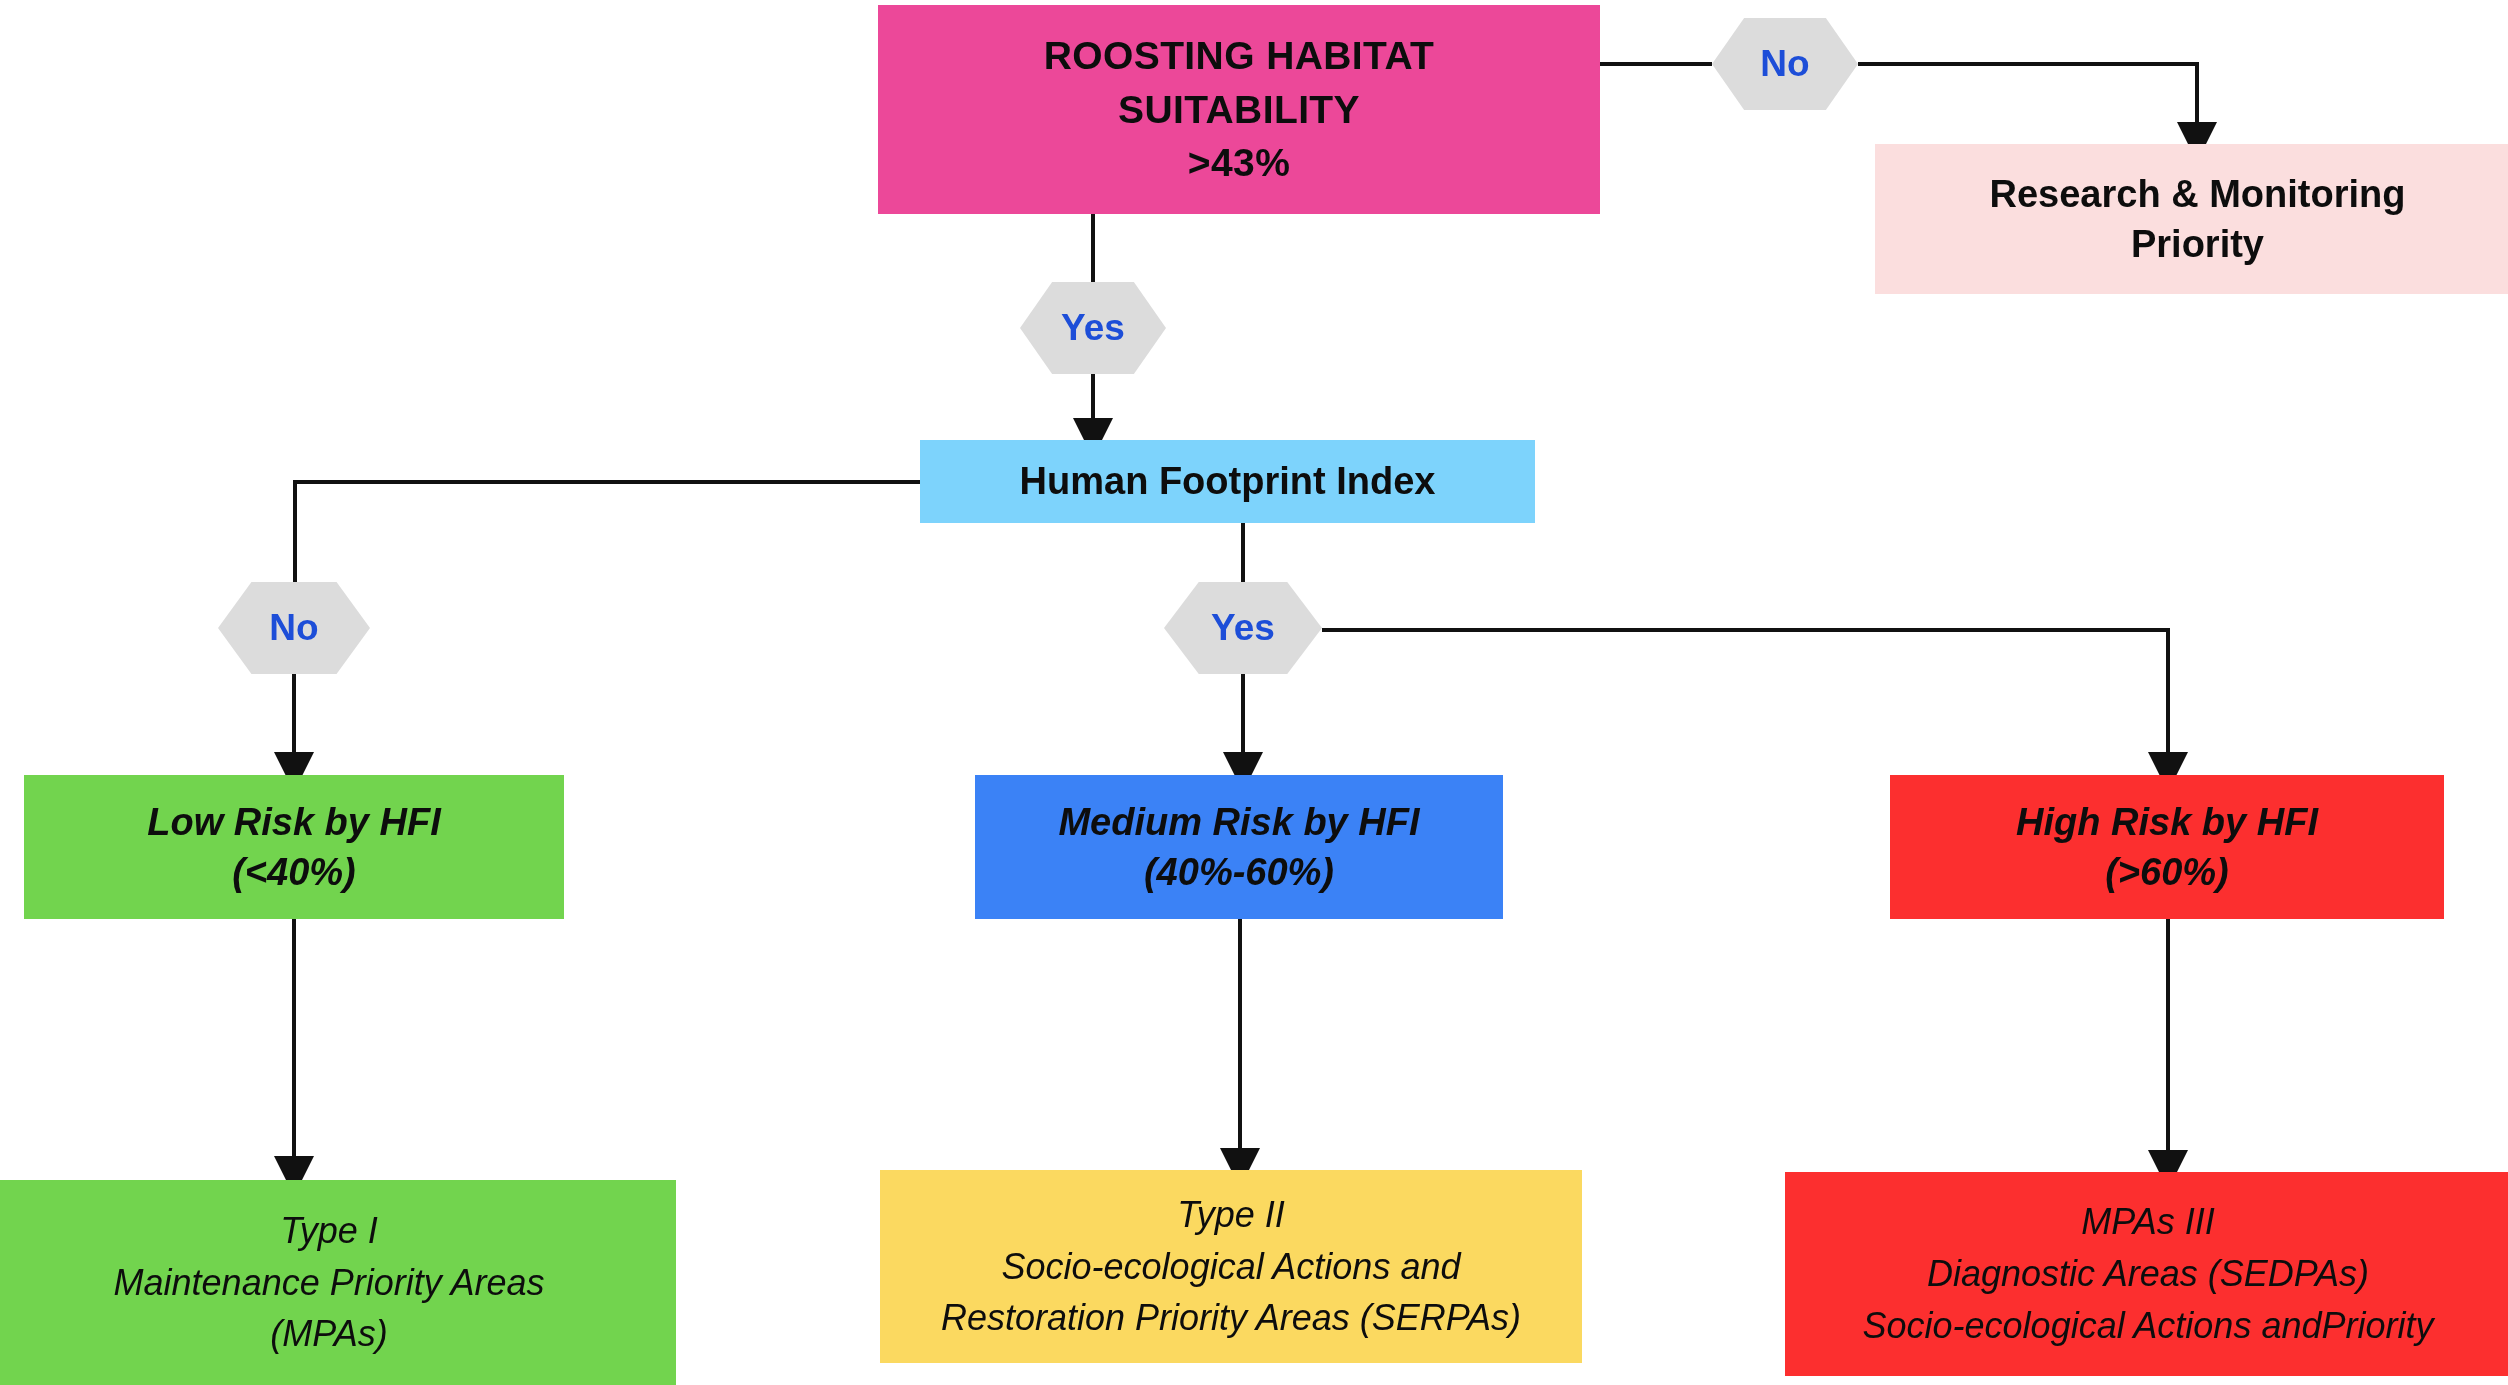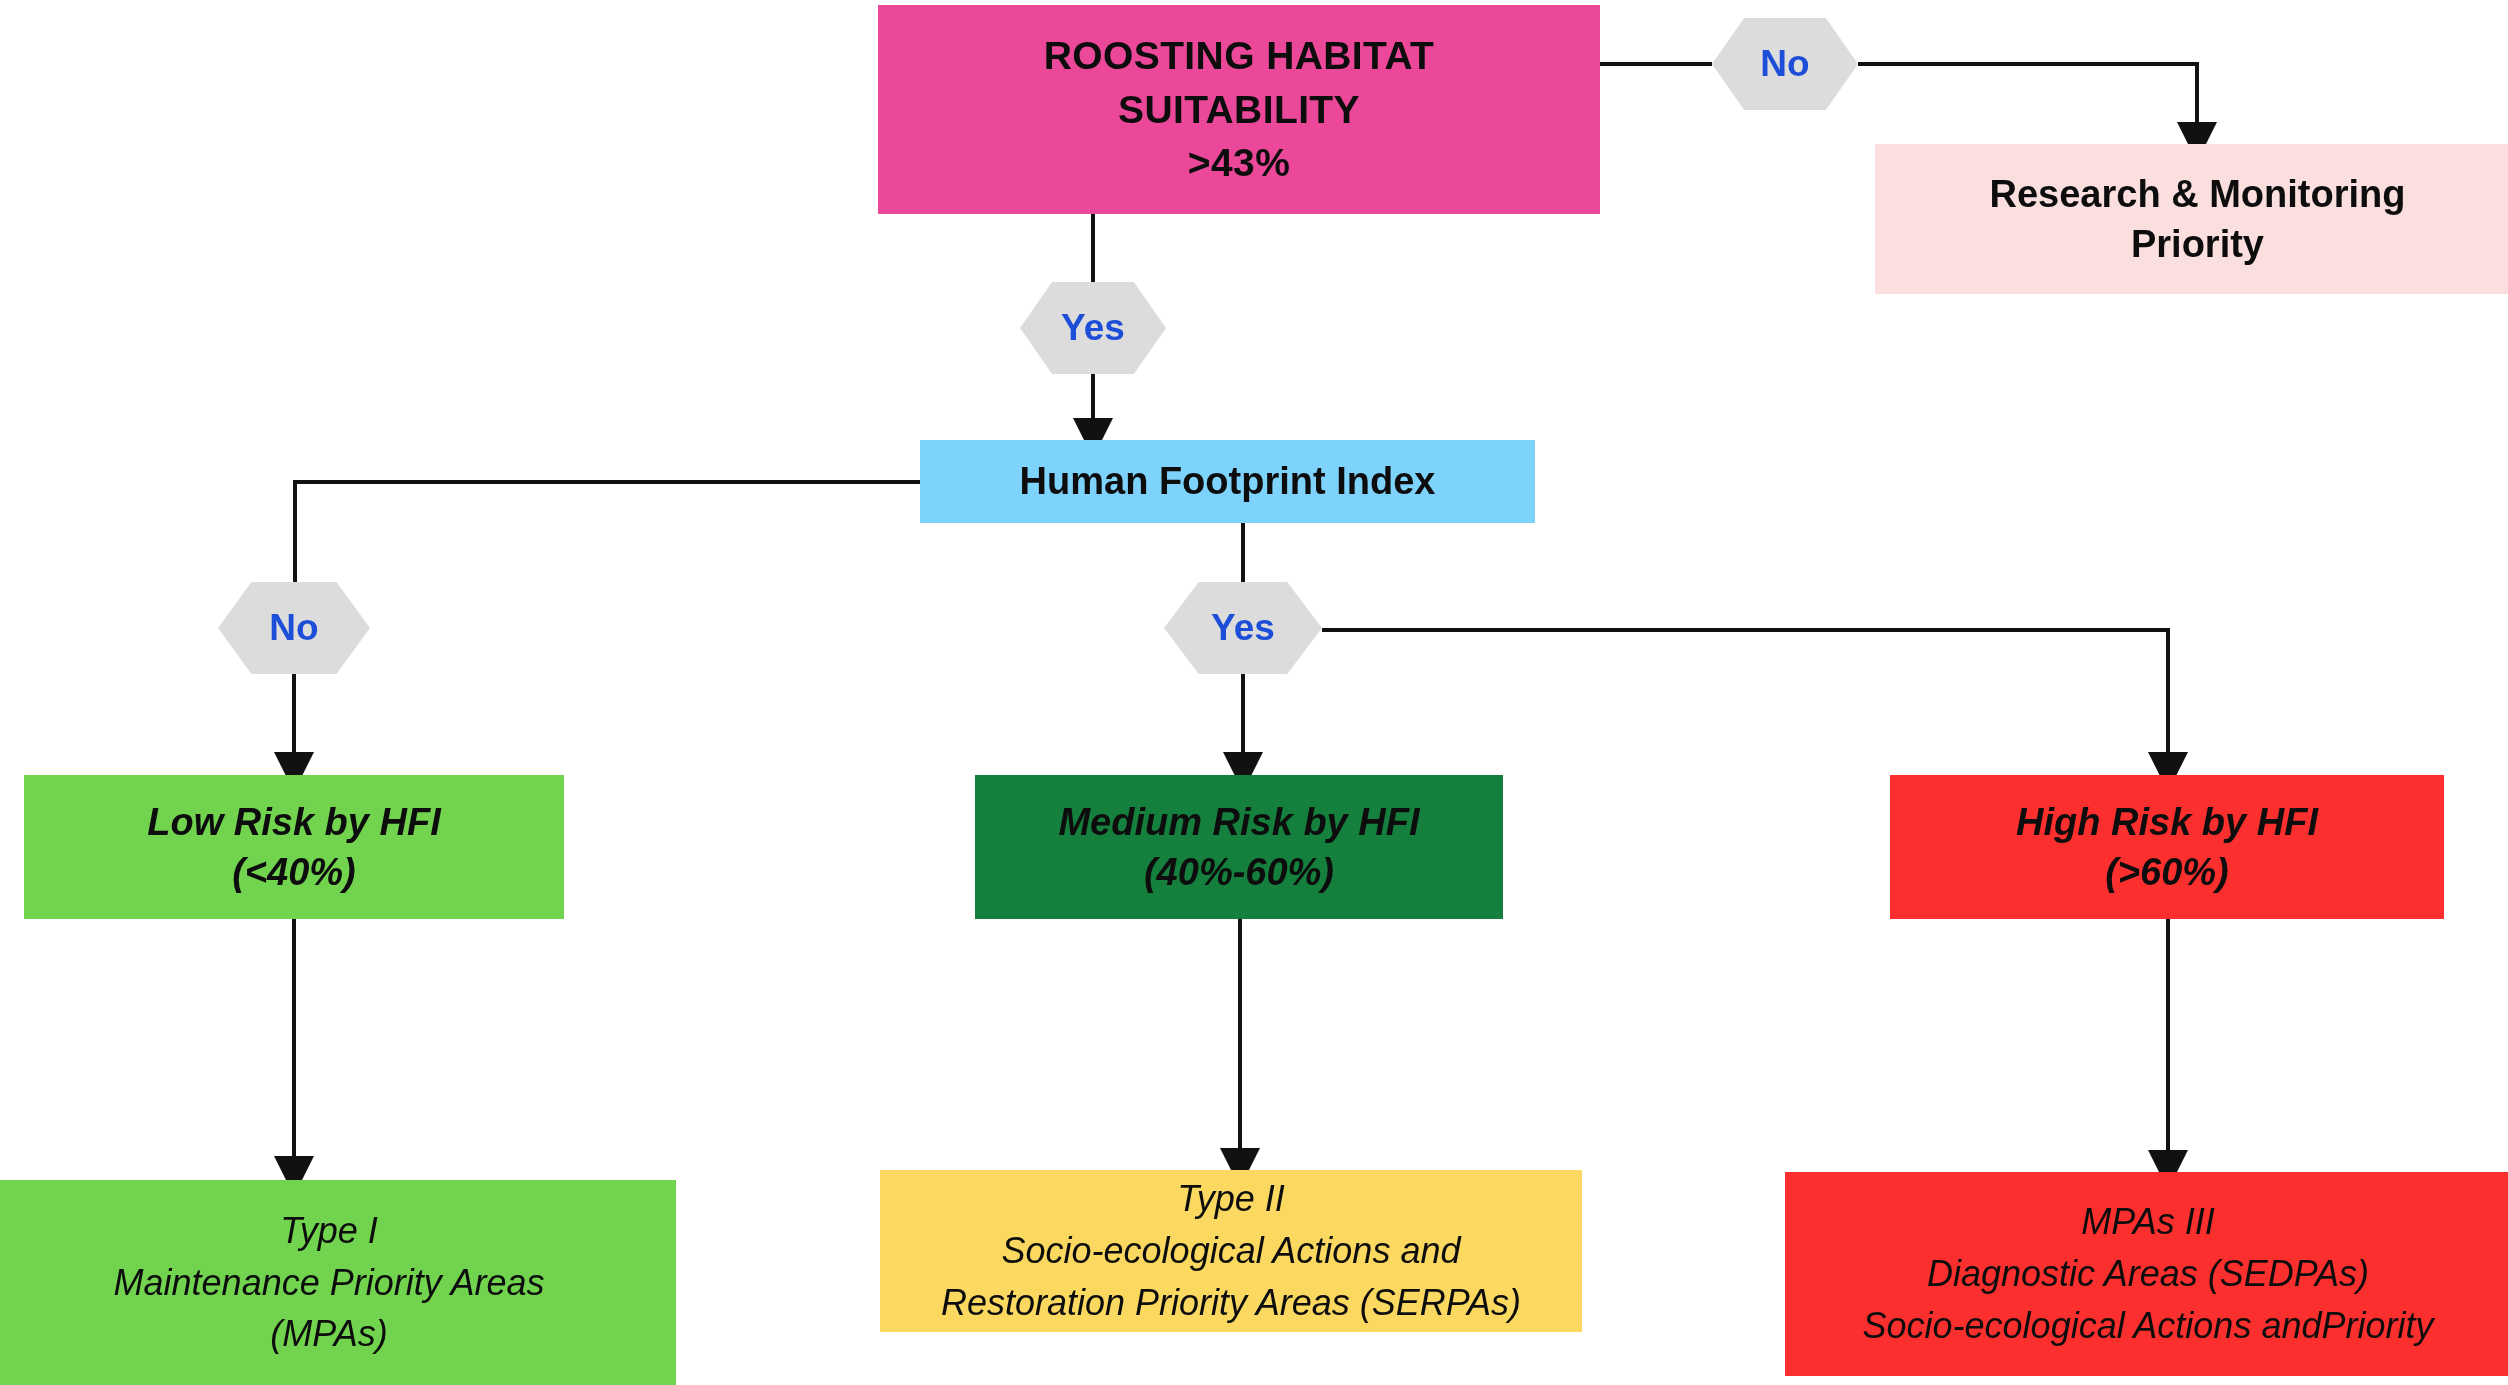--- a/index.html
+++ b/index.html
@@ -54,41 +54,41 @@
   }
 
   .box-low {
     left: 24px; top: 775px; width: 540px; height: 144px;
     background: #72D44E;
     font-weight: bold;
     font-size: 38px;
   }
   .box-med {
     left: 975px; top: 775px; width: 528px; height: 144px;
-    background: #15803d;
+    background: #3b82f6;
     font-weight: bold;
     font-size: 38px;
   }
   .box-high {
     left: 1890px; top: 775px; width: 554px; height: 144px;
     background: #FC2F2F;
     font-weight: bold;
     font-size: 38px;
   }
   .box-low .line, .box-med .line, .box-high .line { padding: 2px 0; font-style: italic; }
 
   .box-type1 {
     left: -18px; top: 1180px; width: 694px; height: 205px;
     background: #72D44E;
     font-style: italic;
     font-size: 36px;
     font-weight: 500;
   }
   .box-type2 {
-    left: 880px; top: 1170px; width: 702px; height: 162px;
+    left: 880px; top: 1170px; width: 702px; height: 193px;
     background: #FBD960;
     font-style: italic;
     font-size: 36px;
     font-weight: 500;
   }
   .box-type3 {
     left: 1785px; top: 1172px; width: 726px; height: 204px;
     background: #FC2F2F;
     font-style: italic;
     font-size: 36px;

